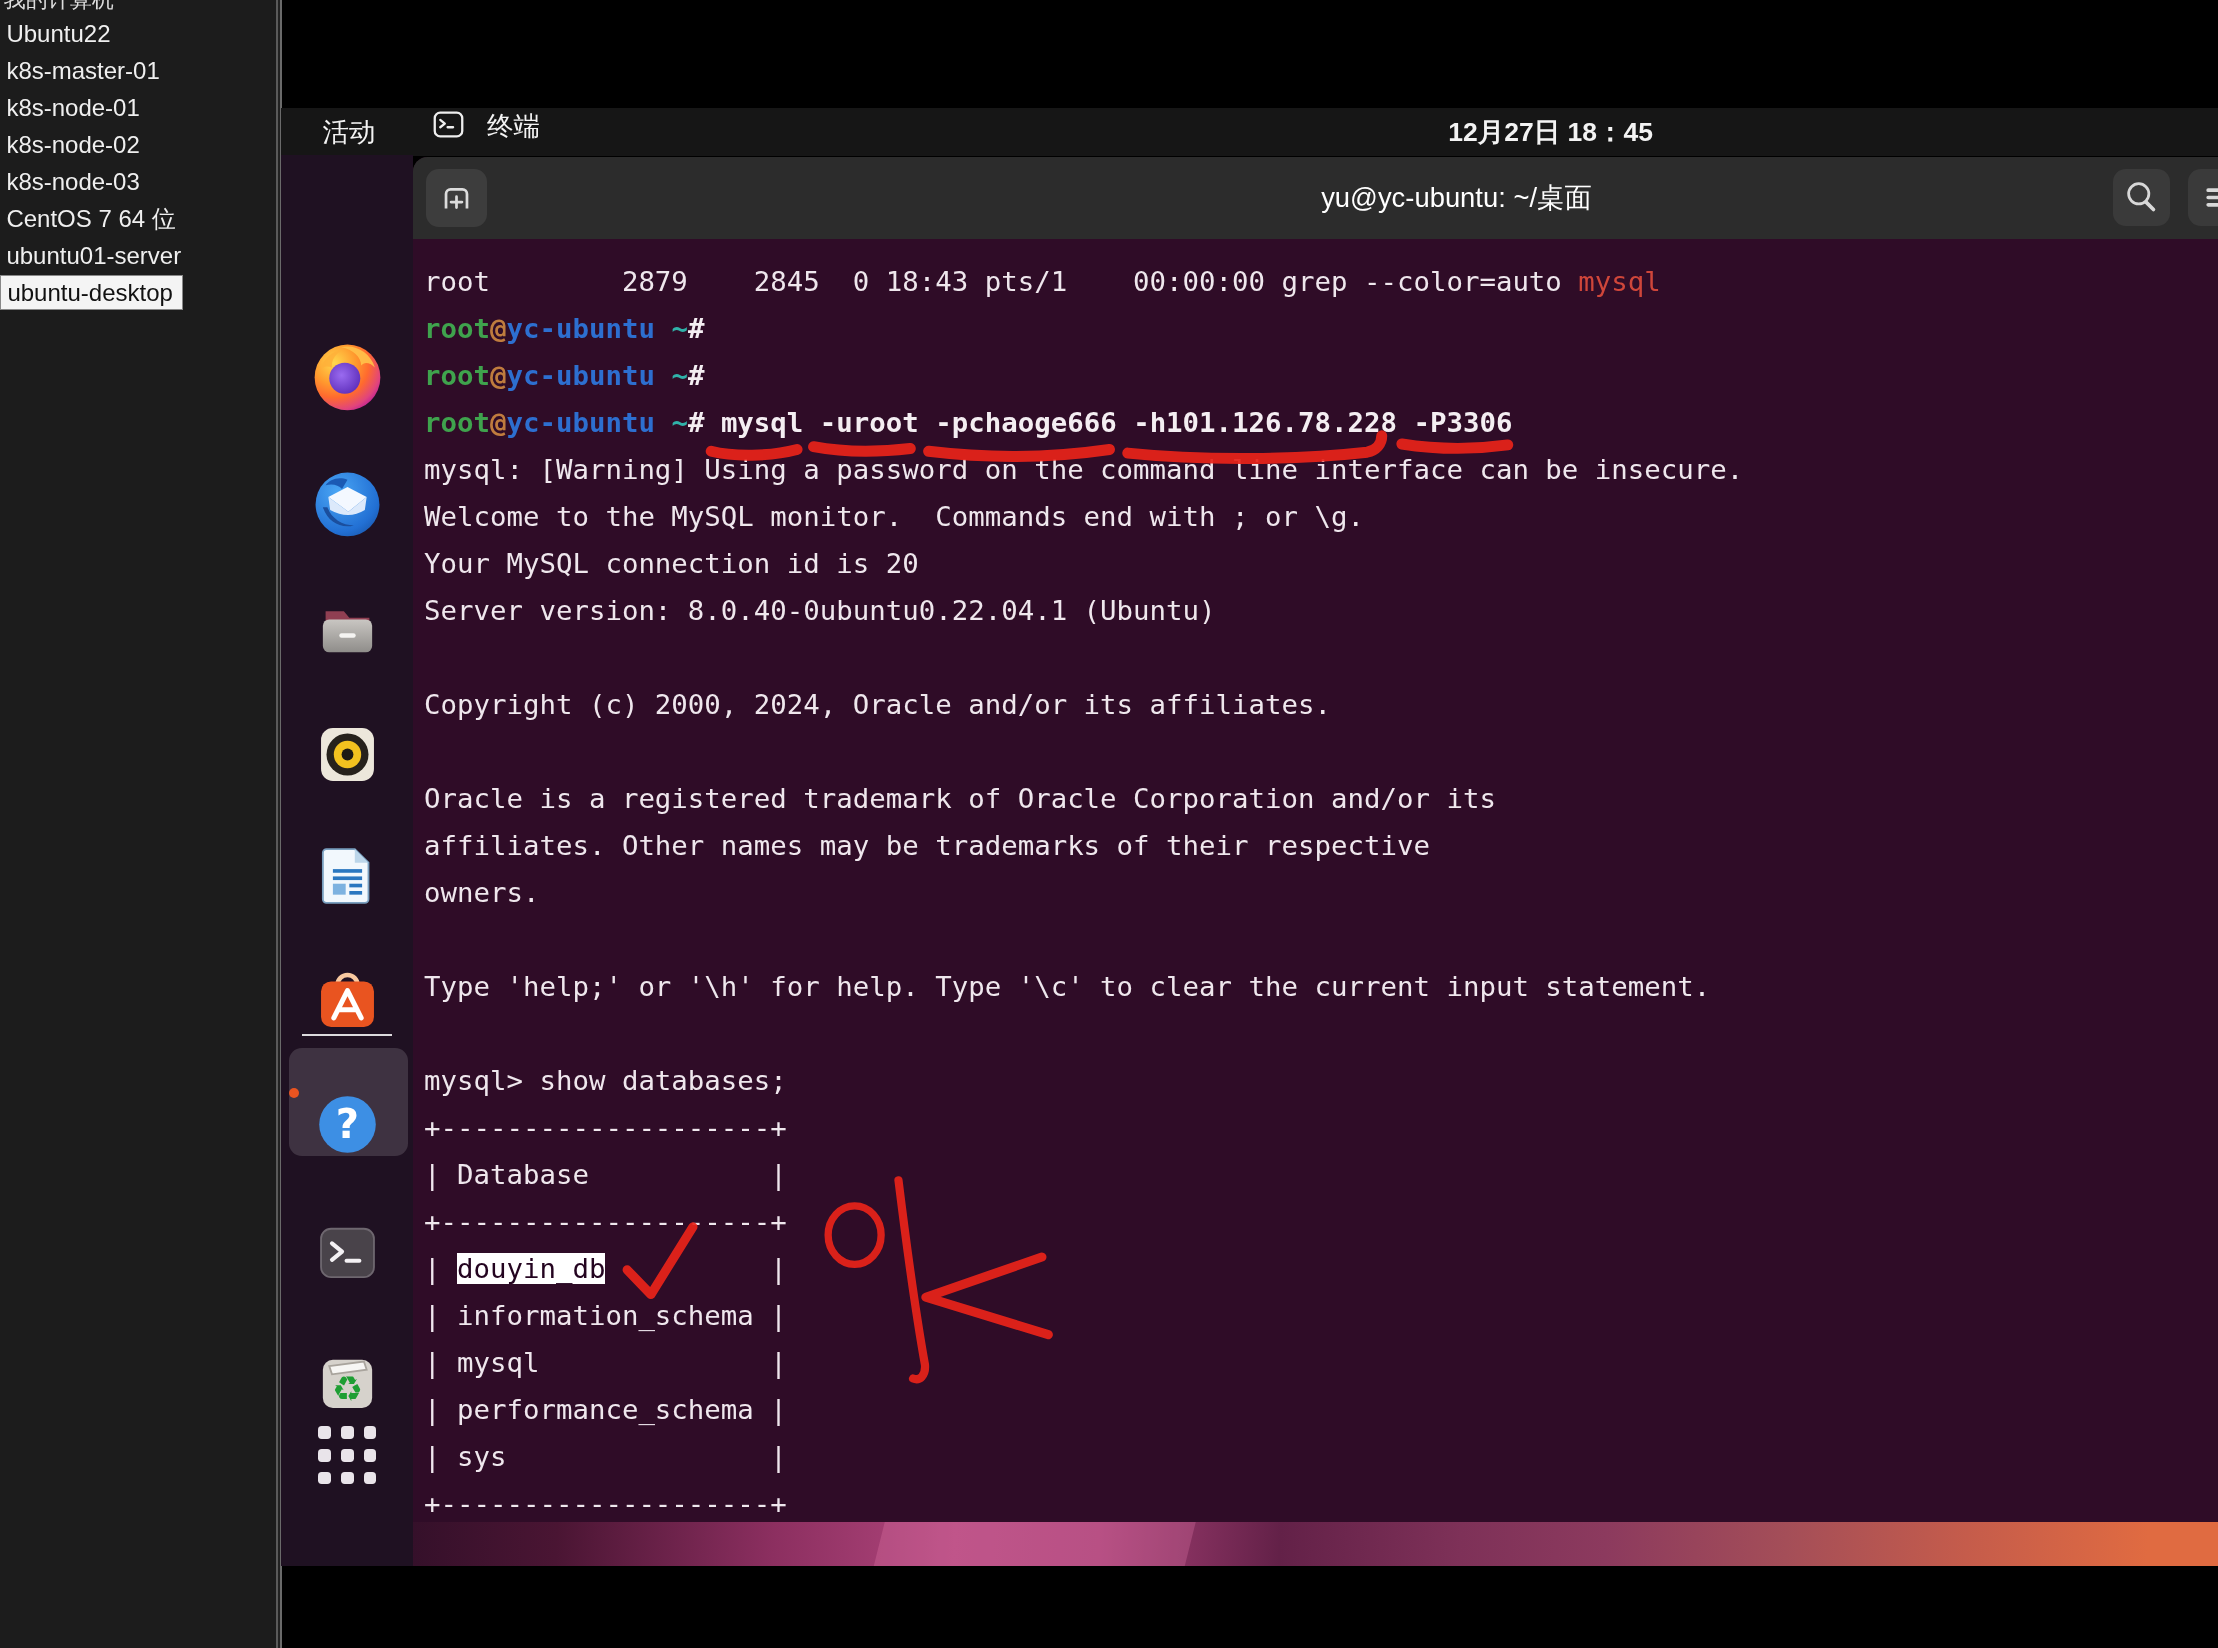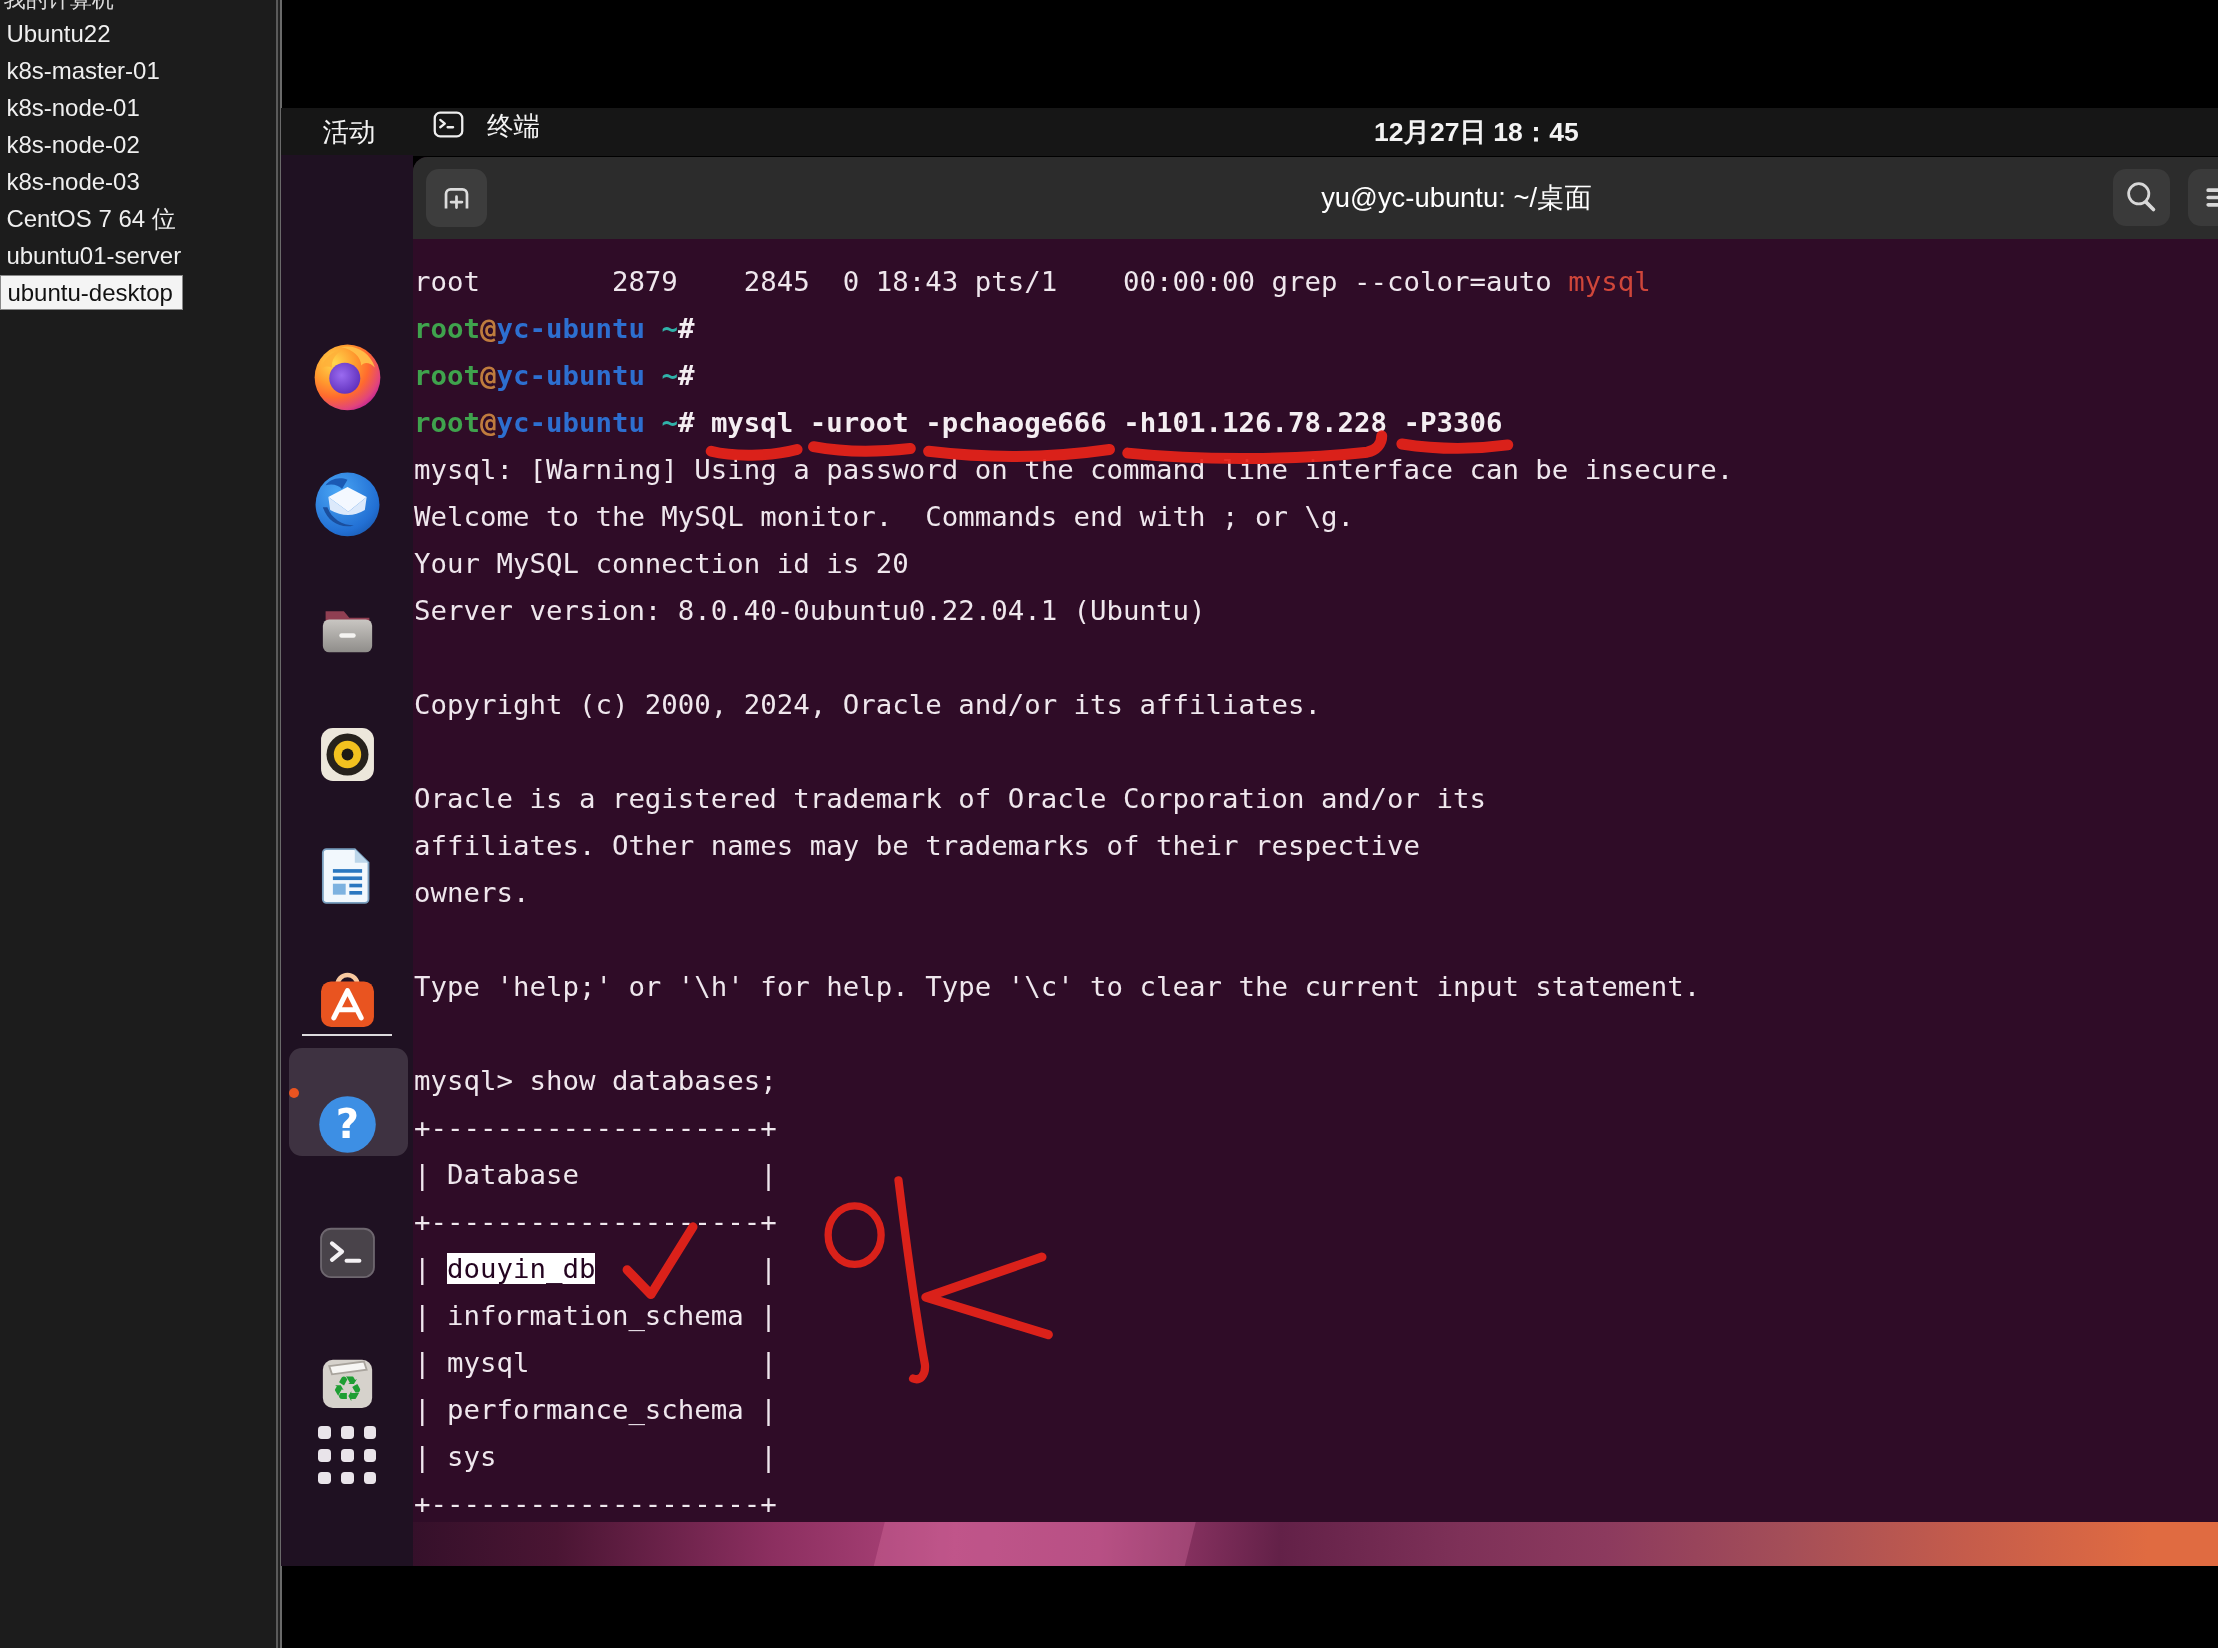--- a/index.html
+++ b/index.html
@@ -16,22 +16,22 @@
   .vm-list li.selected{display:inline-block;height:33px;line-height:33px;background:#f4f4f4;
               color:#111;border:0.9px solid #888;padding:0 9.1px 0 6.4px;margin-top:1.8px;}
   .splitter{position:absolute;left:276px;top:0;width:5.5px;height:1648px;
             background:linear-gradient(90deg,#5a5a5a 0 1.8px,#222 1.8px 3.7px,#6a6a6a 3.7px 5.5px);}
 
   
   .top-bar{position:absolute;left:281px;top:108px;width:1938px;height:48px;background:#161616;
            color:#f3f3f3;font-size:26.5px;}
   .tb-activities{position:absolute;left:36px;top:0;height:48px;line-height:48px;padding:0 5.5px;}
   .tb-app{position:absolute;left:151px;top:0;height:52px;display:flex;align-items:flex-start;gap:22px;}
-  .tb-clock{position:absolute;left:1093px;top:0;width:228px;height:48px;line-height:48px;
-            text-align:left;font-weight:700;}
+  .tb-clock{position:absolute;left:1144px;top:0;width:228px;height:48px;line-height:48px;
+            text-align:right;font-weight:700;}
 
   
   .dock{position:absolute;left:281px;top:155px;width:132px;height:1411px;background:#1f1122;}
   .dock-icon{position:absolute;left:30px;width:73px;height:73px;}
   .dock-sep{position:absolute;left:21px;top:879px;width:90px;height:1.8px;background:rgba(255,255,255,.85);}
   .dock-active-tile{position:absolute;left:8.2px;top:893px;width:119px;height:108px;
                     background:rgba(255,255,255,.14);border-radius:12.8px;}
   .dock-active-dot{position:absolute;left:8.2px;top:933px;width:10px;height:10px;border-radius:50%;
                    background:#e95420;}
   .show-apps{position:absolute;left:37px;top:1271px;width:60px;height:60px;display:grid;
@@ -51,21 +51,21 @@
   .title-bar{position:absolute;left:0;top:0;width:100%;height:82px;background:#2c2c2c;}
   .tb-btn{position:absolute;top:12px;height:58px;background:#3d3d3d;border-radius:12.8px;}
   .btn-newtab{left:12.8px;width:61px;}
   .btn-search{left:1700px;top:12px;width:57px;height:57px;background:#3a3a3a;}
   .btn-menu{left:1775px;top:12px;width:30px;height:57px;background:#3a3a3a;
             border-top-right-radius:0;border-bottom-right-radius:0;overflow:hidden;}
   .win-title{position:absolute;left:861px;top:0;width:365px;height:82px;line-height:82px;
              text-align:center;color:#fff;font-size:27.4px;font-weight:400;white-space:nowrap;}
 
   .term-body{position:absolute;left:0;top:82px;width:100%;height:1283px;background:#2f0c27;
-             padding:19px 0 0 1px;box-sizing:border-box;cursor:text;}
+             padding:19px 0 0 11px;box-sizing:border-box;cursor:text;}
   .term-line{height:47px;line-height:47px;white-space:pre;
              font-family:"DejaVu Sans Mono",monospace;font-size:27.4px;color:#efe7ed;}
   .c-w{color:#efe7ed;}
   .c-r{color:#cf463a;}
   .c-g{color:#3fa34d;font-weight:700;}
   .c-o{color:#c07c3e;font-weight:700;}
   .c-b{color:#2d6fd0;font-weight:700;text-align:center;}
   .c-t{color:#30b2a9;font-weight:700;}
   .c-p{color:#f4eef2;font-weight:700;}
   .c-cmd{color:#f4eef2;font-weight:700;}

